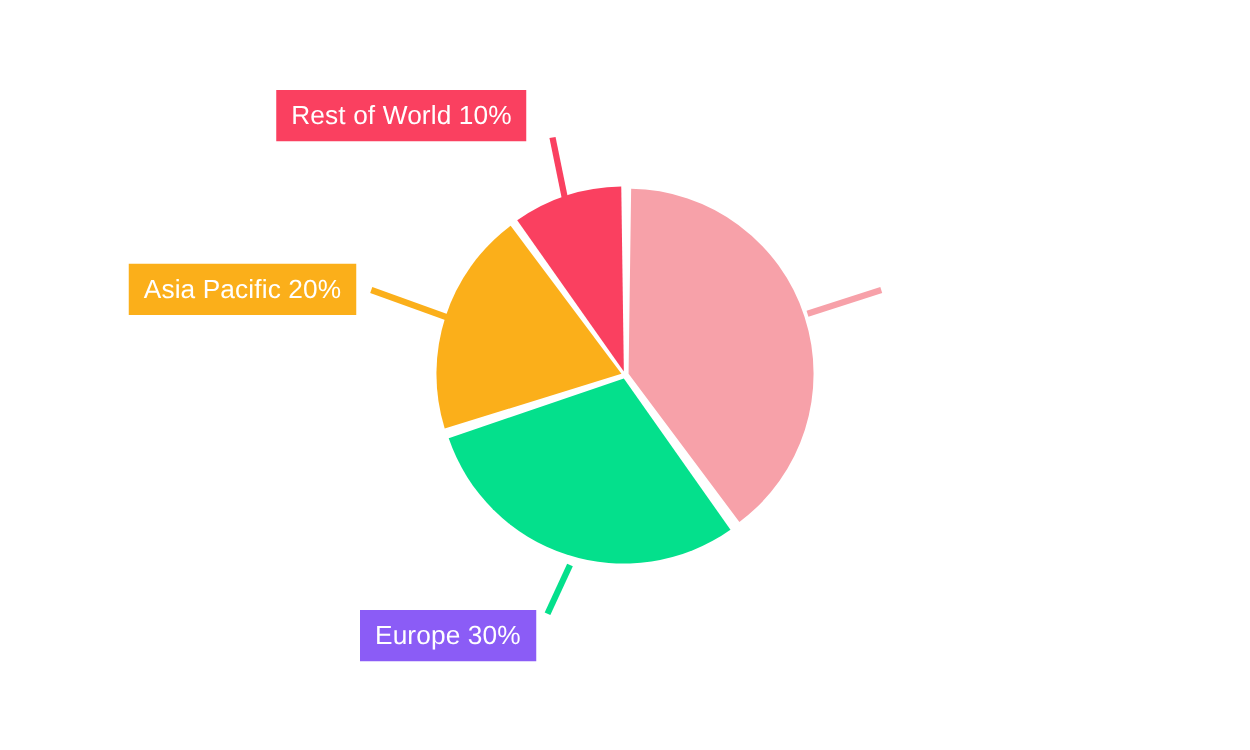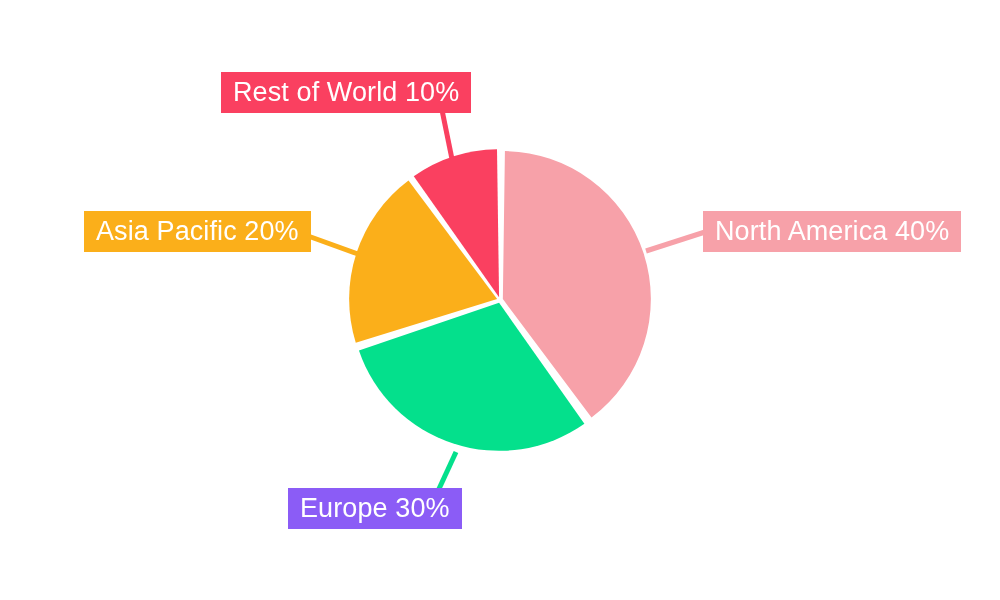--- a/index.html
+++ b/index.html
@@ -29,37 +29,37 @@
     display: block;
   }
   .slice-label {
     position: absolute;
     box-sizing: border-box;
     display: flex;
     align-items: center;
     justify-content: flex-start;
     color: #ffffff;
     font-family: "Liberation Sans", sans-serif;
-    font-size: 27px;
+    font-size: 21px;
     line-height: 1;
     letter-spacing: 0.1px;
     white-space: nowrap;
     padding: 0 12px;
     height: 41px;
   }
   #label-north-america {
     left: 703px;
     top: 211px;
   }
   #label-europe {
     left: 288px;
     top: 488px;
   }
   #label-asia-pacific {
-    left: 84px;
+    left: 103px;
     top: 211px;
   }
   #label-rest-of-world {
     left: 221px;
     top: 72px;
   }
 </style>
 </head>
 <body>
 
@@ -73,23 +73,20 @@
     <line x1="453" y1="164" x2="442" y2="110" stroke="#fa4060" stroke-width="5" stroke-linecap="butt"></line>
 
     <g id="slice-group">
         <path d="M 502.85316954888543 299.07294901687516 L 504.91957223907895 151.08737546349812 A 148 148 0 0 1 591.5086621291921 417.5811919172877 Z" fill="#f7a1a9"></path>
         <path d="M 499.07294901687516 302.8531695488855 L 584.3849318100046 423.7906145024845 A 148 148 0 0 1 358.9688585197521 350.5484924430011 Z" fill="#04e08c"></path>
         <path d="M 497.14683045111457 299.07294901687516 L 355.7656328570077 342.83774042339405 A 148 148 0 0 1 408.49133787080785 180.56470611646262 Z" fill="#fbaf1a"></path>
         <path d="M 499.07294901687516 297.14683045111457 L 413.76096622374575 176.20938549751557 A 148 148 0 0 1 497.00654632668164 149.16125689773753 Z" fill="#fa4060"></path>
       </g>
   </svg>
 
-  <div class="slice-label" id="label-north-america" style="background: rgb(247, 161, 169);">
-    <span>North America 40%</span>
-  </div>
 
   <div class="slice-label" id="label-europe" style="background: #8b5cf6;">
     <span>Europe 30%</span>
   </div>
 
   <div class="slice-label" id="label-asia-pacific" style="background: rgb(251, 175, 26);">
     <span>Asia Pacific 20%</span>
   </div>
 
   <div class="slice-label" id="label-rest-of-world" style="background: rgb(250, 64, 96);">

